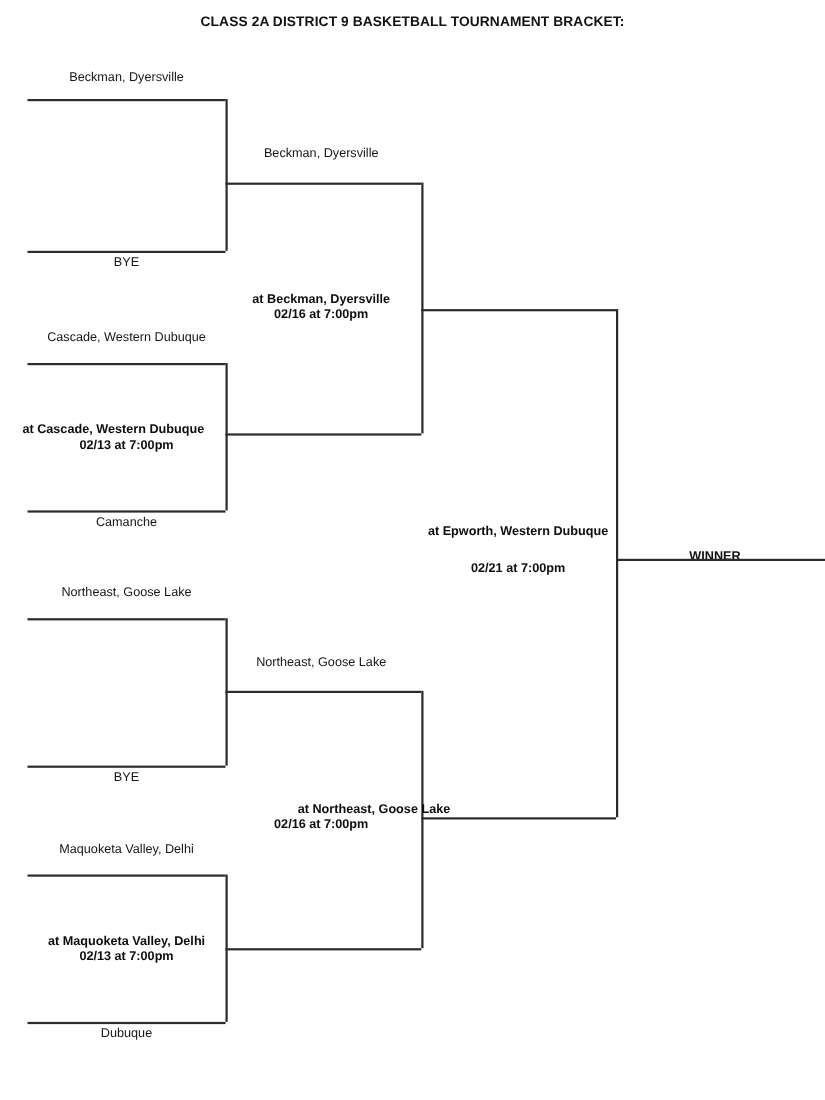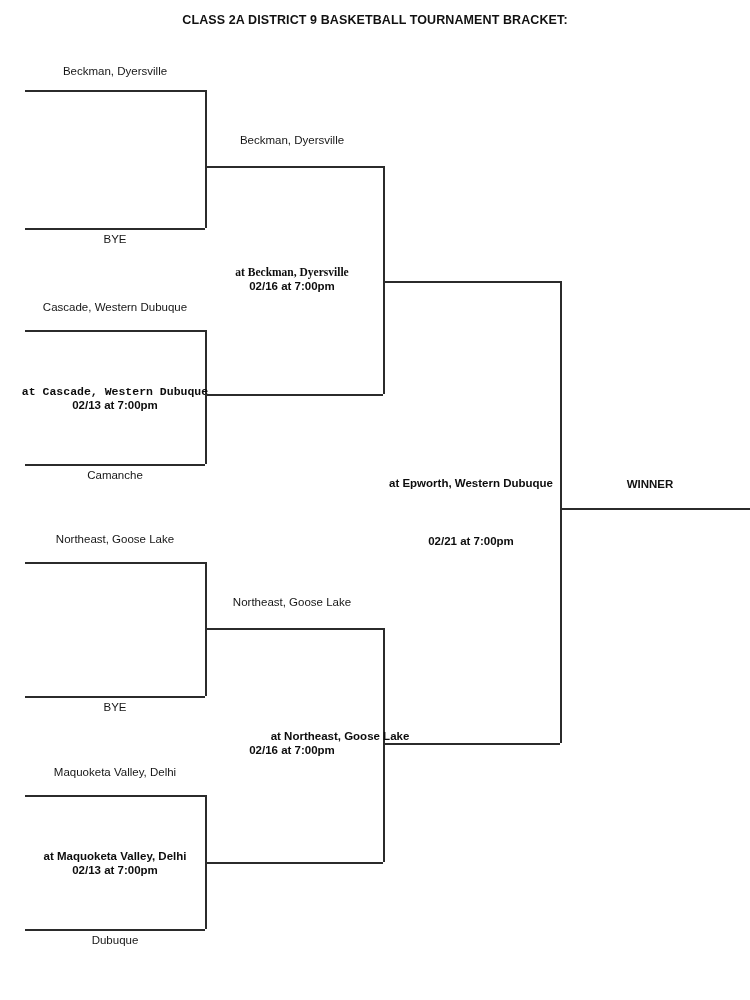--- a/index.html
+++ b/index.html
@@ -82,53 +82,53 @@
   <div class="hline" style="left:25px; top:90px; width:180px;"></div>
   <div class="vline" style="left:205px; top:90px; height:138px;"></div>
   <div class="hline" style="left:25px; top:228px; width:180px;"></div>
   <div class="team-label centered" style="left:115px; top:232px;">BYE</div>
 
   <div class="team-label centered" style="left:115px; top:300px;">Cascade, Western Dubuque</div>
   <div class="hline" style="left:25px; top:330px; width:180px;"></div>
   <div class="vline" style="left:205px; top:330px; height:134px;"></div>
   <div class="hline" style="left:25px; top:464px; width:180px;"></div>
   <div class="team-label centered" style="left:115px; top:468px;">Camanche</div>
-  <div class="game-info centered" style="left:115px; top:384px;font-family:Liberation Mono, monospace;">at Cascade, Western Dubuque</div>
+  <div class="game-info centered" style="left:103px; top:384px;">at Cascade, Western Dubuque</div>
   <div class="game-info centered" style="left:115px; top:398px;">02/13 at 7:00pm</div>
 
   <div class="team-label centered" style="left:115px; top:532px;">Northeast, Goose Lake</div>
   <div class="hline" style="left:25px; top:562px; width:180px;"></div>
   <div class="vline" style="left:205px; top:562px; height:134px;"></div>
   <div class="hline" style="left:25px; top:696px; width:180px;"></div>
   <div class="team-label centered" style="left:115px; top:700px;">BYE</div>
 
   <div class="team-label centered" style="left:115px; top:765px;">Maquoketa Valley, Delhi</div>
   <div class="hline" style="left:25px; top:795px; width:180px;"></div>
   <div class="vline" style="left:205px; top:795px; height:134px;"></div>
   <div class="hline" style="left:25px; top:929px; width:180px;"></div>
   <div class="team-label centered" style="left:115px; top:933px;">Dubuque</div>
   <div class="game-info centered" style="left:115px; top:849px;">at Maquoketa Valley, Delhi</div>
   <div class="game-info centered" style="left:115px; top:863px;">02/13 at 7:00pm</div>
 
   <div class="team-label centered" style="left:292px; top:133px;">Beckman, Dyersville</div>
   <div class="hline" style="left:205px; top:166px; width:178px;"></div>
   <div class="vline" style="left:383px; top:166px; height:228px;"></div>
   <div class="hline" style="left:205px; top:394px; width:178px;"></div>
-  <div class="game-info centered" style="left:292px; top:265px;font-family:Liberation Serif, serif;">at Beckman, Dyersville</div>
+  <div class="game-info centered" style="left:292px; top:265px;">at Beckman, Dyersville</div>
   <div class="game-info centered" style="left:292px; top:279px;">02/16 at 7:00pm</div>
 
   <div class="team-label centered" style="left:292px; top:595px;">Northeast, Goose Lake</div>
   <div class="hline" style="left:205px; top:628px; width:178px;"></div>
   <div class="vline" style="left:383px; top:628px; height:234px;"></div>
   <div class="hline" style="left:205px; top:862px; width:178px;"></div>
   <div class="game-info centered" style="left:292px; top:729px;margin-left:48px;">at Northeast, Goose Lake</div>
   <div class="game-info centered" style="left:292px; top:743px;">02/16 at 7:00pm</div>
 
   <div class="hline" style="left:383px; top:281px; width:177px;"></div>
   <div class="vline" style="left:560px; top:281px; height:462px;"></div>
   <div class="hline" style="left:383px; top:743px; width:177px;"></div>
   <div class="game-info centered" style="left:471px; top:476px;">at Epworth, Western Dubuque</div>
-  <div class="game-info centered" style="left:471px; top:510px;margin-top:24px;">02/21 at 7:00pm</div>
+  <div class="game-info centered" style="left:471px; top:510px;">02/21 at 7:00pm</div>
 
-  <div class="winner-label centered" style="left:650px; top:478px;">WINNER</div>
+  <div class="winner-label centered" style="left:650px; top:500px;">WINNER</div>
   <div class="hline" style="left:560px; top:508px; width:190px;"></div>
 
 </div>
 
 </body></html>

